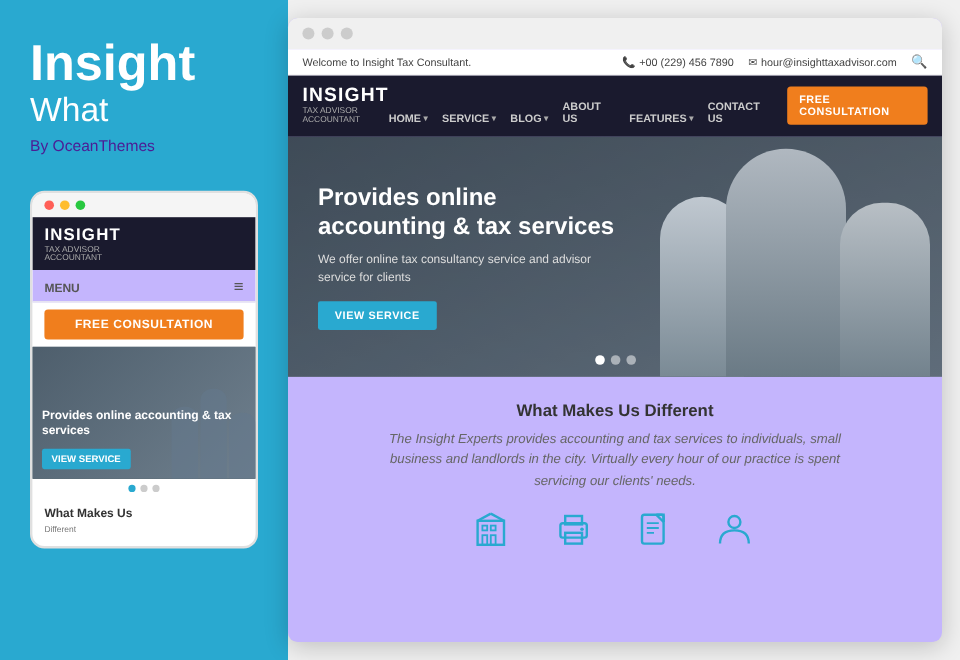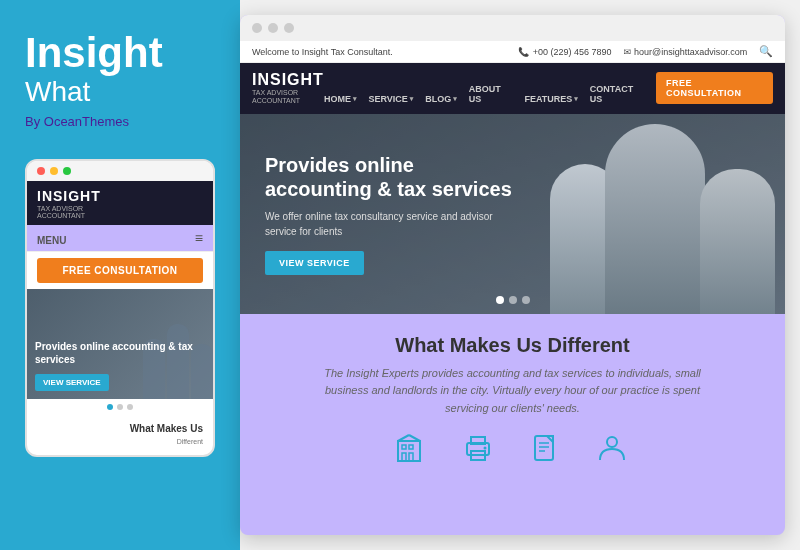--- a/index.html
+++ b/index.html
@@ -179,22 +179,21 @@
     }
     .slider-dot {
       width: 6px; height: 6px;
       border-radius: 50%;
       background: #ccc;
     }
     .slider-dot.active { background: #29a9d0; }
 
     .mobile-bottom-section {
       padding: 8px 10px;
-      text-align: right;
-      margin-left: 25px;
+      text-align: left;
     }
     .mobile-bottom-title {
       font-size: 10px;
       font-weight: bold;
       color: #333;
       margin-bottom: 3px;
     }
     .mobile-bottom-sub {
       font-size: 7px;
       color: #777;
@@ -413,21 +412,21 @@
       background: #fff;
     }
 
     
     .desktop-bottom {
       padding: 20px 20px 15px;
       text-align: center;
       flex: 1;
     }
     .desktop-bottom-title {
-      font-size: 20px;
+      font-size: 14px;
       font-weight: 700;
       color: #333;
       margin-bottom: 8px;
     }
     .desktop-bottom-desc {
       font-size: 11px;
       color: #666;
       font-style: italic;
       line-height: 1.6;
       max-width: 420px;

